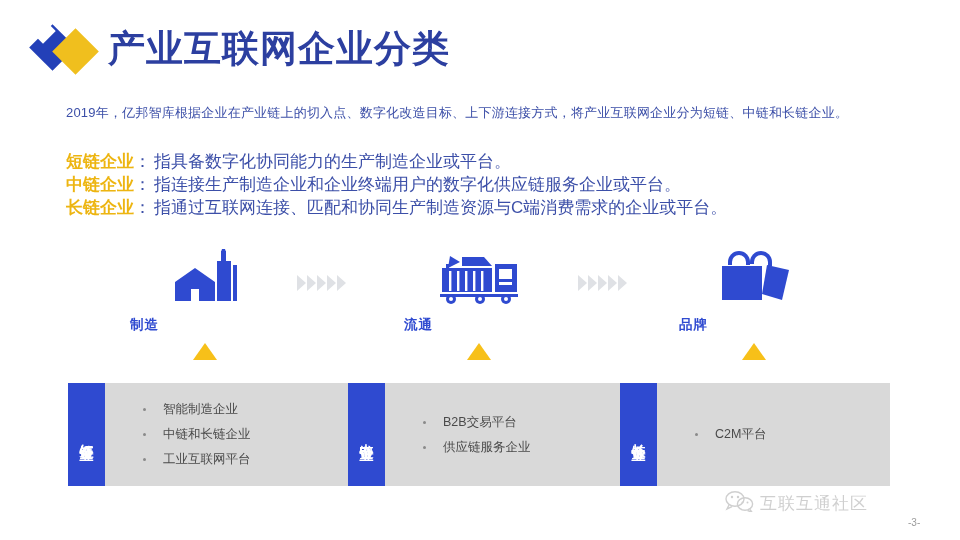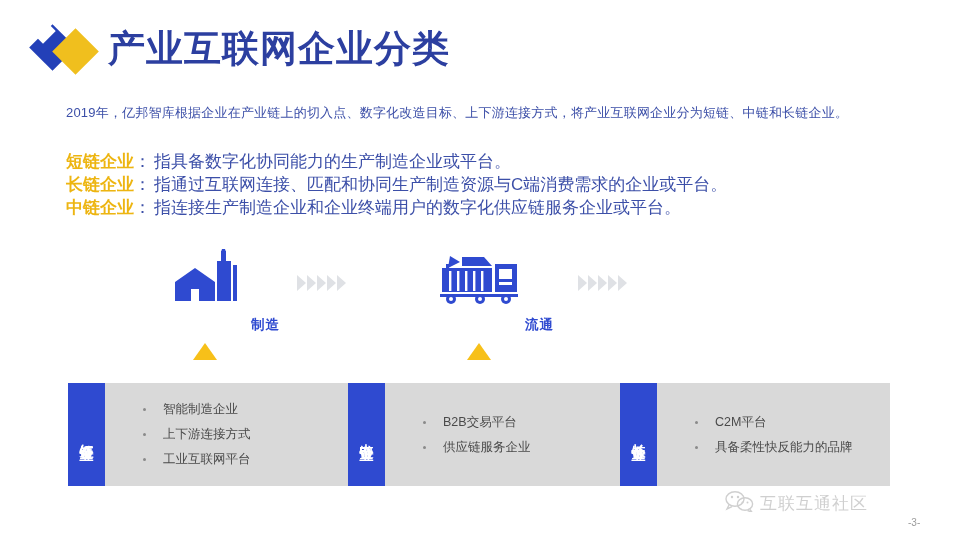--- a/index.html
+++ b/index.html
@@ -95,21 +95,21 @@
     font-weight: 700;
   }
   .def-colon { color: #3c4fa8; }
   .def-val { color: #3c4fa8; margin-left: 3px; }
 
   
   .flow { position: absolute; left: 0; top: 248px; width: 960px; height: 110px; }
   .stage {
     position: absolute;
     width: 150px;
-    text-align: right;
+    text-align: left;
     top: 0;
   }
   .stage-icon {
     height: 62px;
     display: flex;
     align-items: center;
     justify-content: center;
   }
   .stage-label {
     margin-top: 6px;
@@ -225,24 +225,24 @@
   <div class="title">产业互联网企业分类</div>
 </div>
 
 <div class="intro">2019年，亿邦智库根据企业在产业链上的切入点、数字化改造目标、上下游连接方式，将产业互联网企业分为短链、中链和长链企业。</div>
 
 <div class="defs">
   <div class="def-row">
     <span class="def-key">短链企业</span><span class="def-colon">：</span><span class="def-val">指具备数字化协同能力的生产制造企业或平台。</span>
   </div>
   <div class="def-row">
+    <span class="def-key">中链企业</span><span class="def-colon">：</span><span class="def-val">指连接生产制造企业和企业终端用户的数字化供应链服务企业或平台。</span>
+  </div>
+  <div class="def-row">
     <span class="def-key">长链企业</span><span class="def-colon">：</span><span class="def-val">指通过互联网连接、匹配和协同生产制造资源与C端消费需求的企业或平台。</span>
-  </div>
-  <div class="def-row">
-    <span class="def-key">中链企业</span><span class="def-colon">：</span><span class="def-val">指连接生产制造企业和企业终端用户的数字化供应链服务企业或平台。</span>
   </div>
 </div>
 
 <div class="flow">
 
   <div class="stage" style="left:130px;">
     <div class="stage-icon">
       <svg width="72" height="60" viewBox="0 0 72 60" aria-hidden="true">
         <g fill="#2f4ad0">
           <path d="M6 52 L6 33 L26 19 L46 33 L46 52 L30 52 L30 40 L22 40 L22 52 Z"></path>
@@ -296,33 +296,49 @@
   </div>
 
   <div class="chevrons" style="left:578px;">
     <span class="chev"></span>
     <span class="chev"></span>
     <span class="chev"></span>
     <span class="chev"></span>
     <span class="chev"></span>
   </div>
 
+  <div class="stage" style="left:679px;">
+    <div class="stage-icon">
+      <svg width="84" height="60" viewBox="0 0 84 60" aria-hidden="true">
+        <g fill="none" stroke="#2f4ad0" stroke-width="4">
+          <path d="M18 16 v-3 a9 9 0 0 1 18 0 v3"></path>
+          <path d="M40 15 v-2 a9 9 0 0 1 18 0 v4"></path>
+        </g>
+        <g fill="#2f4ad0">
+          <path d="M10 17 h40 v34 h-40 z"></path>
+          <path d="M55 16 l22 5 l-7 30 l-20 -6 z"></path>
+        </g>
+      </svg>
+    </div>
+    <div class="stage-label">品牌</div>
+    <div class="stage-tri"></div>
+  </div>
 </div>
 
 <div class="band">
 
   <div class="cat" style="left:0px;">短链企业</div>
   <div class="bullets" style="left:75px;">
     <div class="bullet">
       <span class="bullet-dot"></span>
       <span>智能制造企业</span>
     </div>
     <div class="bullet">
       <span class="bullet-dot"></span>
-      <span>上下游连接方式</span>
+      <span>中链和长链企业</span>
     </div>
     <div class="bullet">
       <span class="bullet-dot"></span>
       <span>工业互联网平台</span>
     </div>
   </div>
 
   <div class="cat" style="left:280px;">中链企业</div>
   <div class="bullets" style="left:355px;">
     <div class="bullet">
@@ -333,24 +349,20 @@
       <span class="bullet-dot"></span>
       <span>供应链服务企业</span>
     </div>
   </div>
 
   <div class="cat" style="left:552px;">长链企业</div>
   <div class="bullets" style="left:627px;">
     <div class="bullet">
       <span class="bullet-dot"></span>
       <span>C2M平台</span>
-    </div>
-    <div class="bullet">
-      <span class="bullet-dot"></span>
-      <span>具备柔性快反能力的品牌</span>
     </div>
   </div>
 </div>
 
 <div class="watermark">
   <span>
     <svg width="30" height="22" viewBox="0 0 30 22" aria-hidden="true">
       <g fill="none" stroke="#6d6d6d" stroke-width="1.4">
         <ellipse cx="11" cy="9" rx="9" ry="7.3"></ellipse>
         <path d="M5 15 l-2 4 l5 -2.4"></path>

